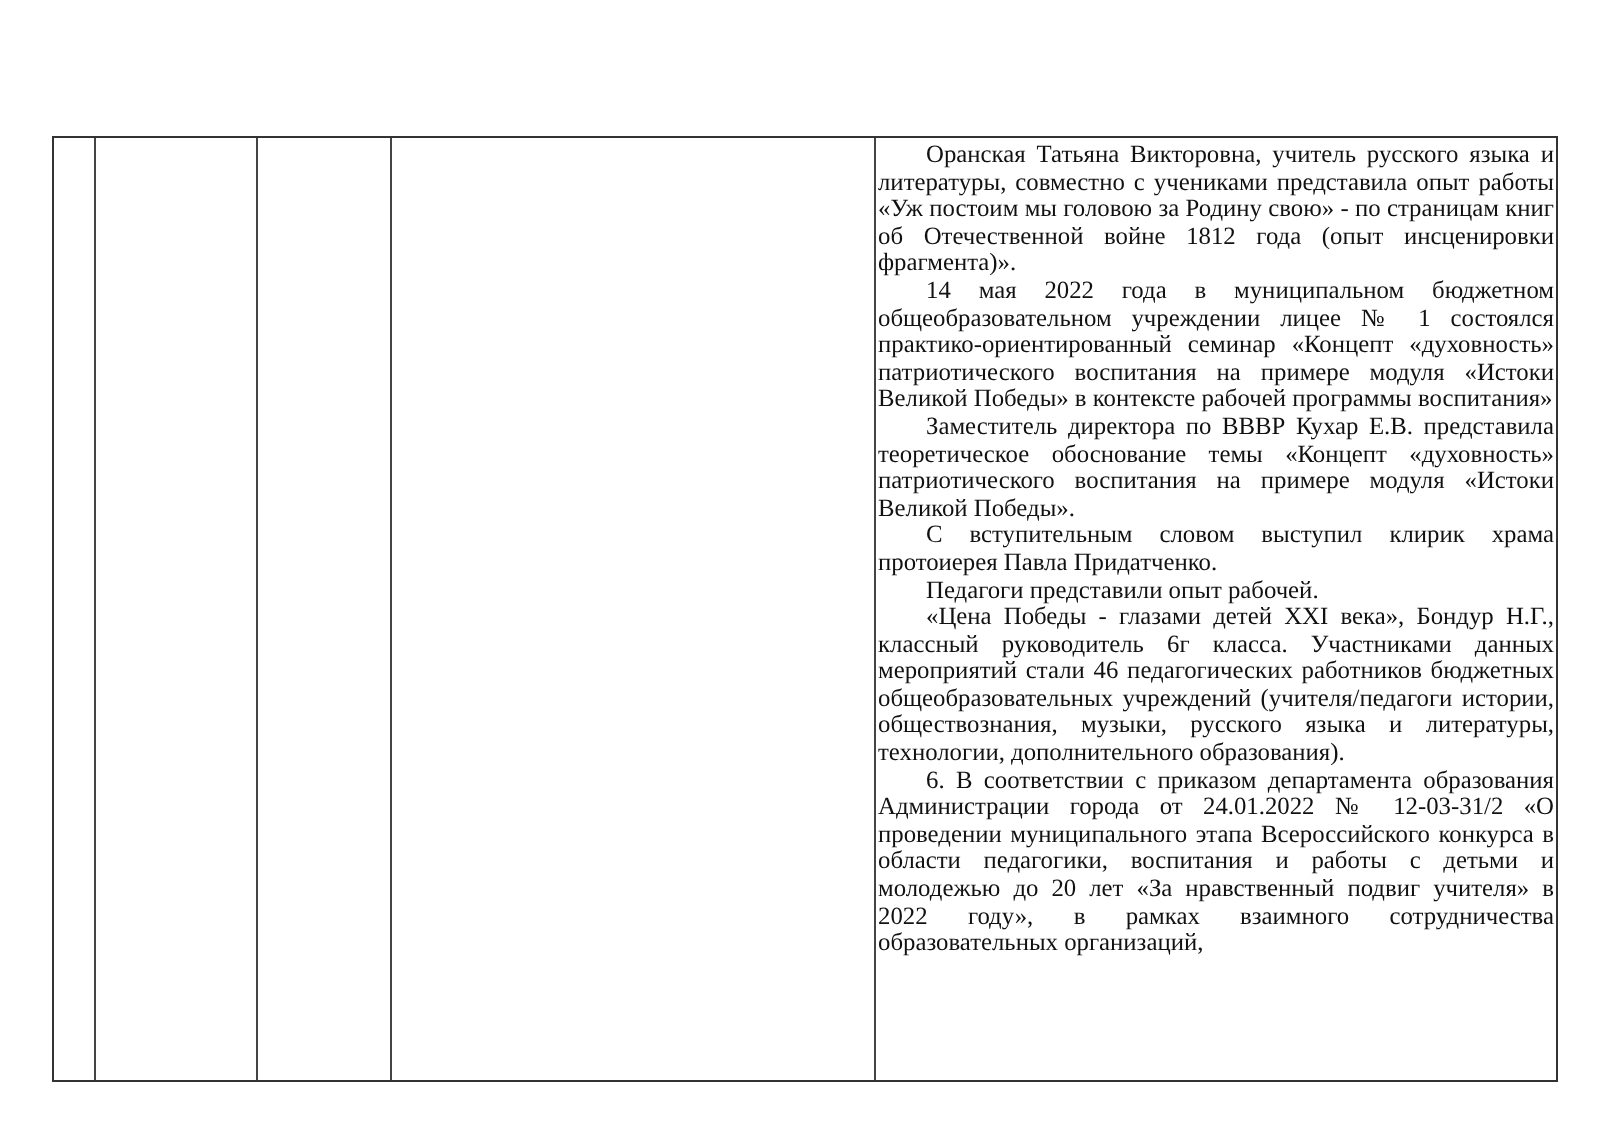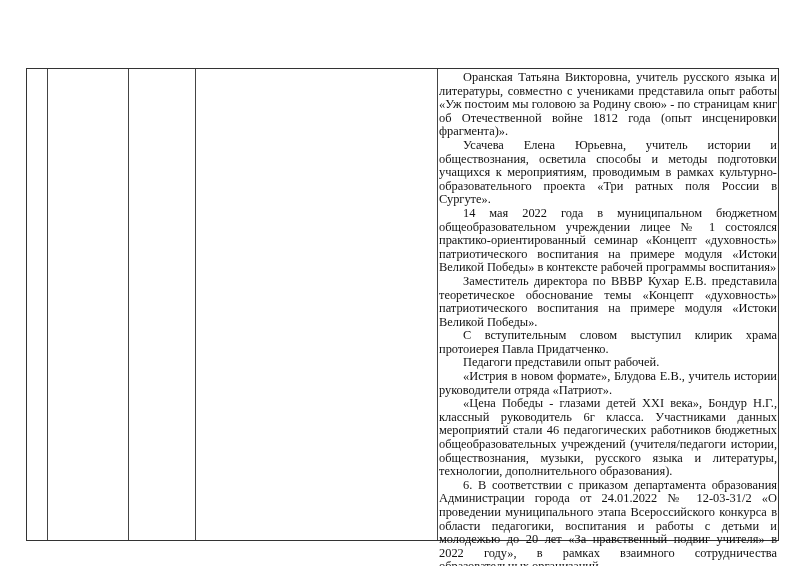--- a/index.html
+++ b/index.html
@@ -16,22 +16,20 @@
 <body>
 
 <div class="table">
   <div class="col-line" style="left:20px"></div>
   <div class="col-line" style="left:101px"></div>
   <div class="col-line" style="left:168px"></div>
   <div class="col-line" style="left:410px"></div>
 
   <div class="cell-text">
     <p>Оранская Татьяна Викторовна, учитель русского языка и литературы, совместно с учениками представила опыт работы «Уж постоим мы головою за Родину свою» - по страницам книг об Отечественной войне 1812 года (опыт инсценировки фрагмента)».</p>
-    <p>Усачева Елена Юрьевна, учитель истории и обществознания, осветила способы и методы подготовки учащихся к мероприятиям, проводимым в рамках культурно-образовательного проекта «Три ратных поля России в Сургуте».</p>
     <p>14 мая 2022 года в муниципальном бюджетном общеобразовательном учреждении лицее № 1 состоялся практико-ориентированный семинар «Концепт «духовность» патриотического воспитания на примере модуля «Истоки Великой Победы» в контексте рабочей программы воспитания»</p>
     <p>Заместитель директора по ВВВР Кухар Е.В. представила теоретическое обоснование темы «Концепт «духовность» патриотического воспитания на примере модуля «Истоки Великой Победы».</p>
     <p>С вступительным словом выступил клирик храма протоиерея Павла Придатченко.</p>
     <p>Педагоги представили опыт рабочей.</p>
-    <p>«Истрия в новом формате», Блудова Е.В., учитель истории руководители отряда «Патриот».</p>
     <p>«Цена Победы - глазами детей XXI века», Бондур Н.Г., классный руководитель 6г класса. Участниками данных мероприятий стали 46 педагогических работников бюджетных общеобразовательных учреждений (учителя/педагоги истории, обществознания, музыки, русского языка и литературы, технологии, дополнительного образования).</p>
     <p>6. В соответствии с приказом департамента образования Администрации города от 24.01.2022 № 12-03-31/2 «О проведении муниципального этапа Всероссийского конкурса в области педагогики, воспитания и работы с детьми и молодежью до 20 лет «За нравственный подвиг учителя» в 2022 году», в рамках взаимного сотрудничества образовательных организаций,</p>
   </div>
 </div>
 
 </body></html>

